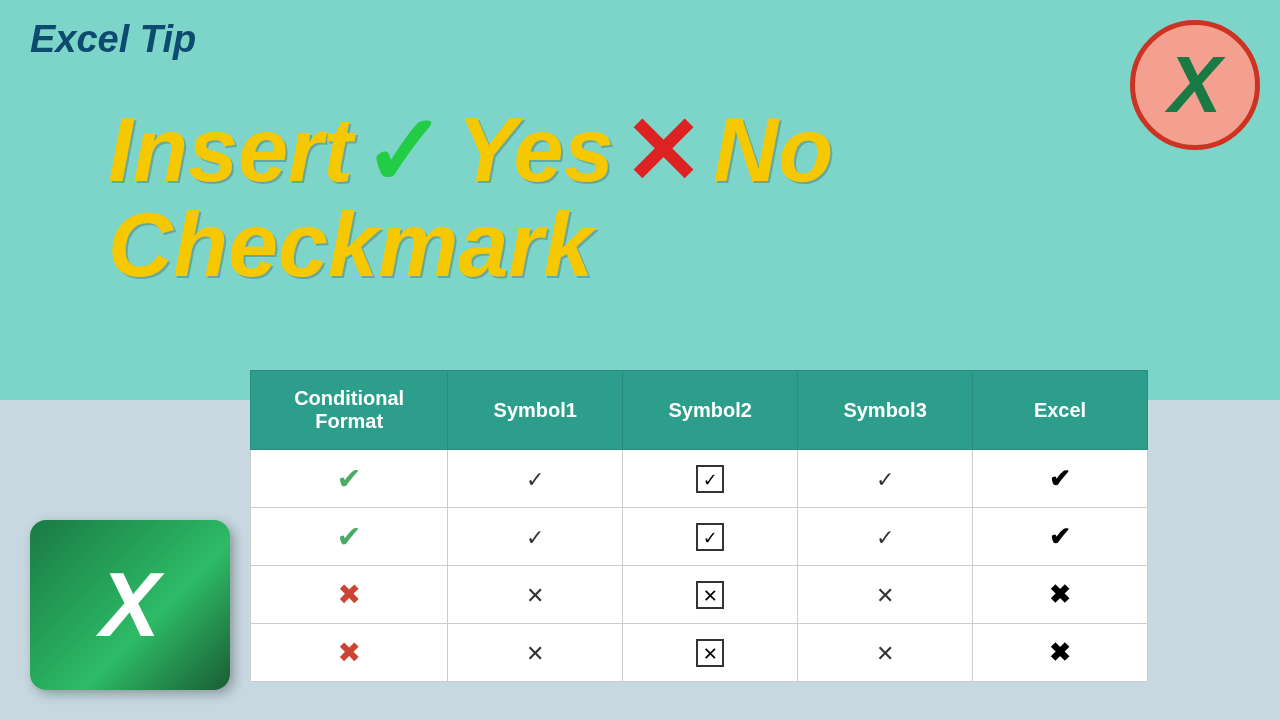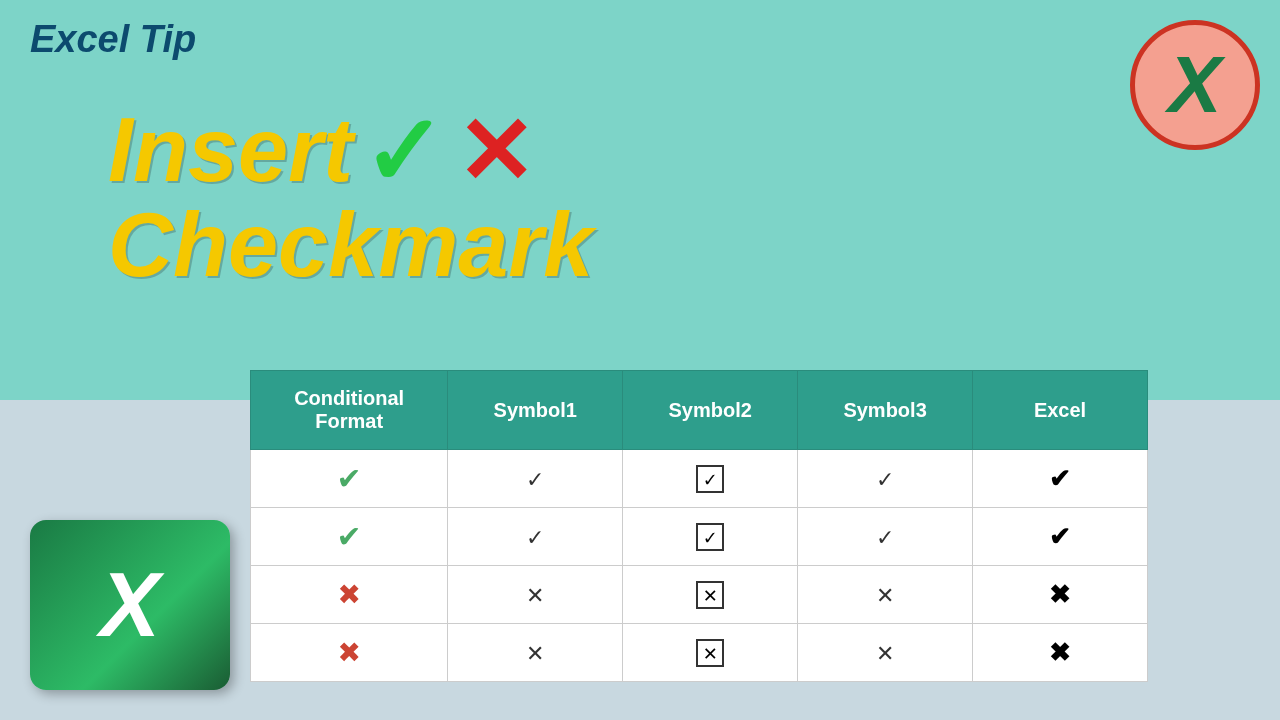--- a/index.html
+++ b/index.html
@@ -216,21 +216,23 @@
 <body>
 
 <div class="bg-teal"></div>
 
 <div class="excel-tip-label">Excel Tip</div>
 
 <div class="main-heading">
   <div class="heading-line1">
     <span class="yellow-text">Insert</span>
     <span class="green-check">✓</span>
+    <span class="yellow-text">Yes</span>
     <span class="red-x">✕</span>
+    <span class="yellow-text">No</span>
   </div>
   <div class="heading-line2">
     <span class="yellow-text">Checkmark</span>
   </div>
 </div>
 
 <div class="excel-logo-top">
   <div class="circle-outer">
     <span class="x-letter">X</span>
   </div>

